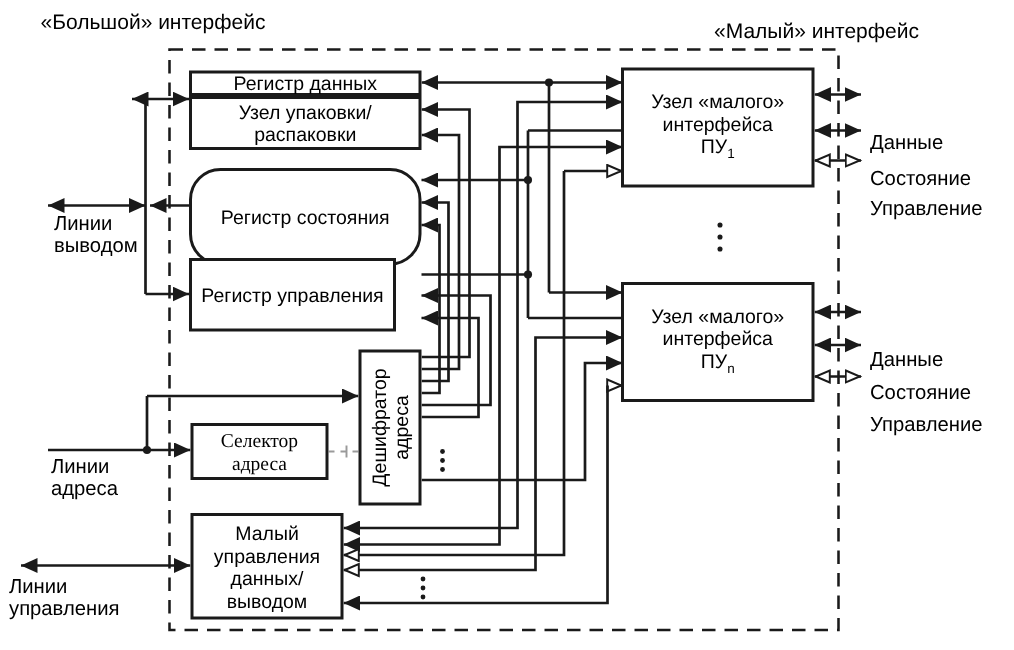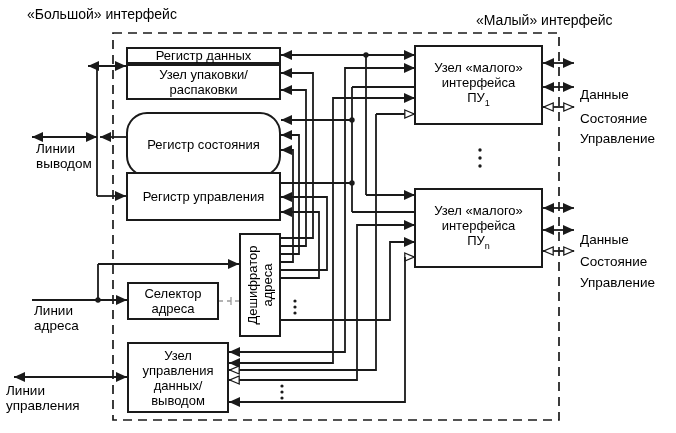--- a/index.html
+++ b/index.html
@@ -132,35 +132,35 @@
   <div class="box" style="left:126px;top:47px;width:155px;height:17px;">
     <div>Регистр данных</div>
   </div>
   <div class="box" style="left:126px;top:64px;width:155px;height:36px;">
     <div>Узел упаковки/</div>
     <div>распаковки</div>
   </div>
   <div class="box" style="left:126px;top:112px;width:155px;height:65px;border-radius:21px;">
     <div>Регистр состояния</div>
   </div>
-  <div class="box" style="left:126px;top:172px;width:155px;height:49px;">
+  <div class="box" style="left:126px;top:172px;width:138px;height:49px;">
     <div>Регистр управления</div>
   </div>
-  <div class="box" style="left:127px;top:282px;width:92px;height:38px;">
+  <div class="box" style="left:127px;top:282px;width:92px;height:38px;font-family:Liberation Serif, serif;">
     <div>Селектор</div>
     <div>адреса</div>
   </div>
   <div class="box" style="left:239px;top:233px;width:42px;height:104px;">
     <div class="rot">
       <div>Дешифратор</div>
       <div>адреса</div>
     </div>
   </div>
   <div class="box" style="left:127px;top:342px;width:102px;height:71px;">
-    <div>Узел</div>
+    <div>Малый</div>
     <div>управления</div>
     <div>данных/</div>
     <div>выводом</div>
   </div>
   <div class="box" style="left:414px;top:45px;width:129px;height:80px;">
     <div>Узел «малого»</div>
     <div>интерфейса</div>
     <div><span>ПУ</span><sub>1</sub></div>
   </div>
   <div class="box" style="left:414px;top:188px;width:129px;height:80px;">

